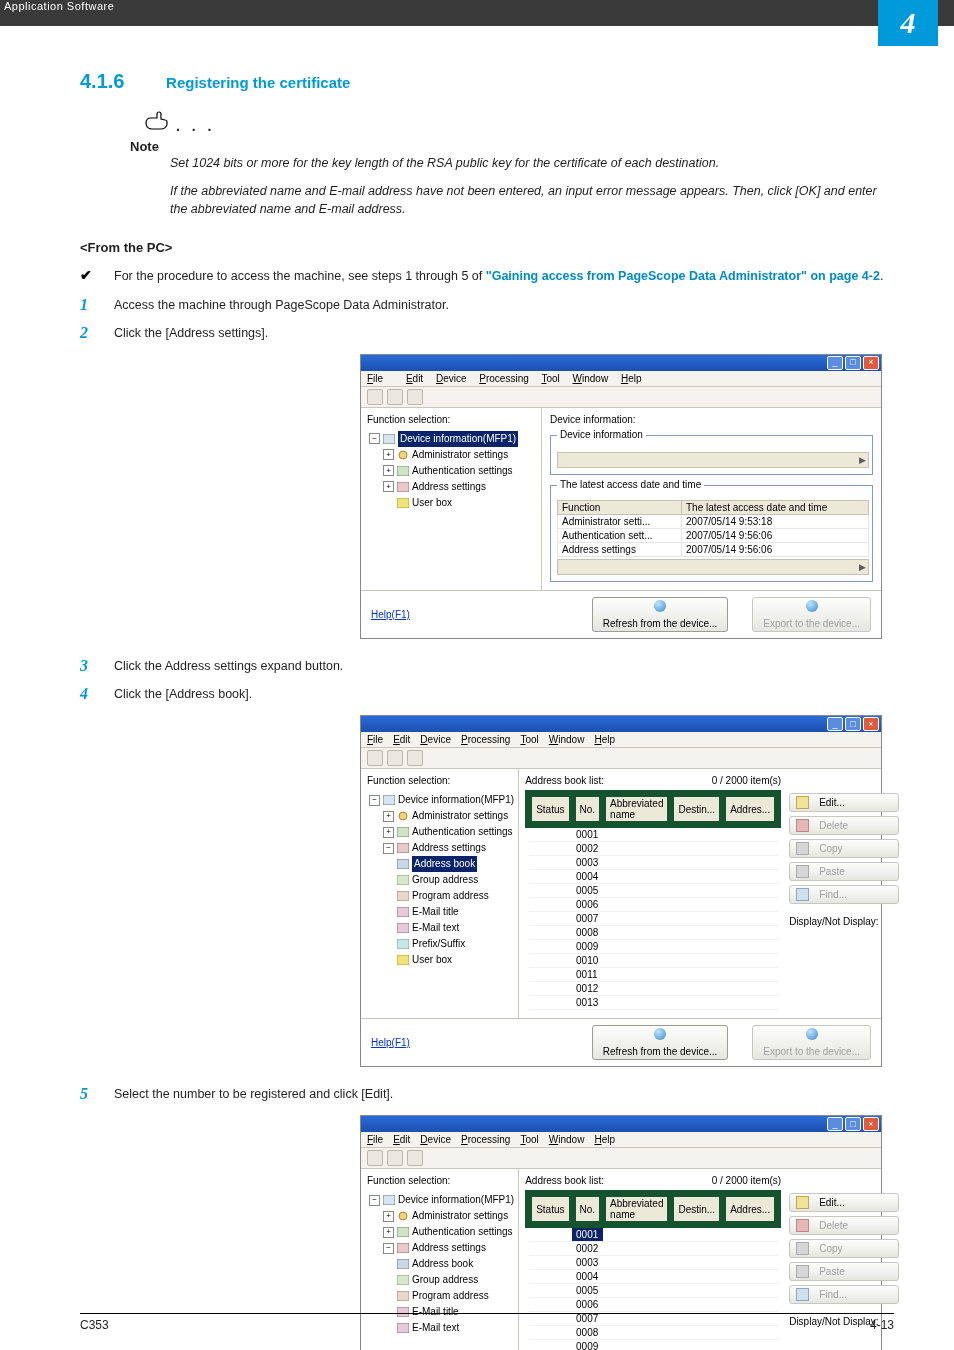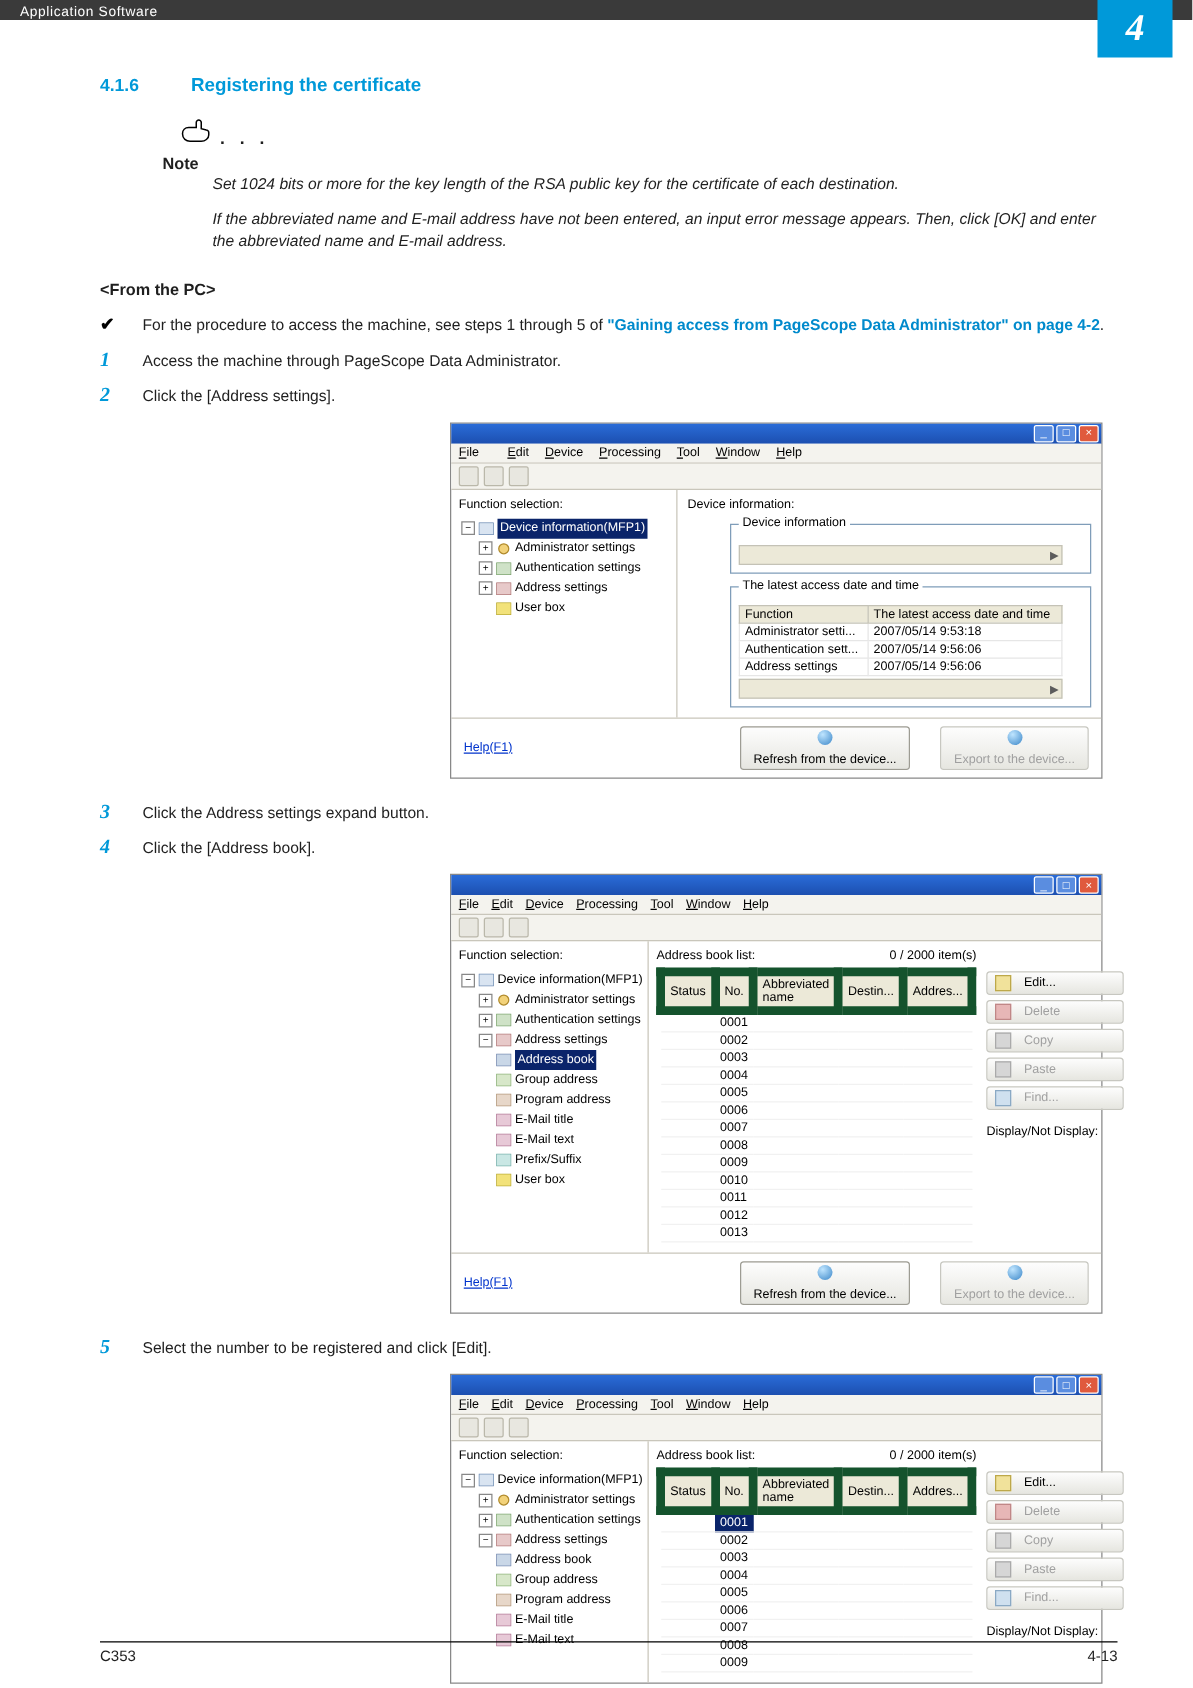--- a/index.html
+++ b/index.html
@@ -12,25 +12,25 @@
     --gray-box:#dad9e4;
     --gray-border:#9a9aa0;
     --win-blue:#0a246a;
     --win-blue-lt:#3d6ad6;
     --beige:#ece9d8;
     --pane-border:#7f9db9;
   }
   html,body{margin:0;padding:0;background:#fff;}
   body{width:var(--page-w);height:var(--page-h);font-family:Arial,Helvetica,sans-serif;color:var(--body-text);font-size:13px;position:relative;}
   
-  .top-strip{background:var(--dark-header);color:#fff;height:16px;display:flex;align-items:flex-end;padding:0 16px;font-size:11px;letter-spacing:.5px;}
+  .top-strip{background:var(--dark-header);color:#fff;height:26px;display:flex;align-items:flex-start;padding:0 4px;font-size:11px;letter-spacing:.5px;}
   .big-num-box{position:absolute;top:0;right:16px;width:60px;height:46px;background:var(--big-num);color:#fff;display:flex;align-items:center;justify-content:center;font-size:30px;font-weight:bold;font-style:italic;font-family:Georgia,serif;}
   
   .page{padding:16px 60px 0 80px;}
-  .sec-num{color:var(--accent-blue);font-weight:bold;font-size:14px;}
+  .sec-num{color:var(--accent-blue);font-weight:bold;font-size:20px;}
   .sec-title{color:var(--accent-blue);font-weight:bold;font-size:15px;margin-left:38px;}
   .sec-line{margin:28px 0 16px 0;}
   .hand-note{display:flex;align-items:flex-start;margin-left:64px;margin-bottom:10px;}
   .hand-note svg{flex:none;margin-right:6px;}
   .hand-note .dots{font-weight:bold;font-size:14px;letter-spacing:4px;position:relative;top:9px;}
   .note-label{font-weight:bold;margin-left:50px;font-size:13px;margin-top:-2px;}
   .note-body{font-style:italic;margin-left:90px;font-size:12.5px;line-height:1.45;}
   .note-body + .note-body{margin-top:10px;}
   .subhead{font-weight:bold;font-size:13px;margin:22px 0 12px 0;}
   .item-row{display:flex;align-items:flex-start;margin:10px 0 10px 0;}
@@ -51,21 +51,21 @@
   .bodyarea{display:flex;min-height:170px;}
   .leftpane{width:170px;border-right:1px solid #c9c6bb;padding:6px 4px 6px 6px;}
   .leftpane .lbl{margin-bottom:6px;}
   .tree{font-size:10px;line-height:1.6;}
   .tree .node{display:flex;align-items:center;gap:3px;white-space:nowrap;padding-left:2px;}
   .tree .exp{width:9px;height:9px;border:1px solid #888;display:inline-flex;align-items:center;justify-content:center;font-size:8px;line-height:1;flex:none;}
   .tree .ico{width:12px;height:10px;flex:none;}
   .tree .sel{background:var(--win-blue);color:#fff;padding:0 2px;}
   .tree .indent1{padding-left:16px;} .tree .indent2{padding-left:30px;}
   .rightpane{flex:1;padding:6px 8px 8px 8px;display:flex;flex-direction:column;gap:6px;}
-  .group{border:1px solid var(--pane-border);padding:14px 22px 6px 6px;position:relative;margin-top:4px;margin-left:34px;}
+  .group{border:1px solid var(--pane-border);padding:14px 3px 6px 6px;position:relative;margin-top:4px;}
   .group .glabel{position:absolute;top:-7px;left:6px;background:#fff;padding:0 3px;font-size:10px;}
   table.info{width:100%;border-collapse:collapse;font-size:10px;}
   table.info th{background:var(--beige);border:1px solid #c4c2b6;padding:1px 4px;text-align:left;font-weight:normal;}
   table.info td{border:1px solid #e6e6e6;padding:1px 4px;}
   .scroll-hint{height:14px;background:var(--beige);border:1px solid #c4c2b6;margin-top:2px;display:flex;justify-content:flex-end;align-items:center;padding:0 2px;font-size:9px;color:#5c5c5c;}
   .footerbar{border-top:1px solid #c9c6bb;padding:6px 10px;display:flex;align-items:center;gap:24px;}
   .footerbar .help{color:#0033cc;text-decoration:underline;flex:none;}
   .softbtn{background:linear-gradient(#fdfdfd,#e6e6e0);border:1px solid #9d9c93;border-radius:3px;padding:2px 10px;display:inline-flex;align-items:center;gap:6px;flex-direction:column;}
   .softbtn.dim{color:#a0a0a0;border-color:#c7c7c0;}
   .iconball{width:12px;height:12px;border-radius:50%;background:radial-gradient(circle at 35% 30%,#bfe5ff,#3a86c8);flex:none;}

